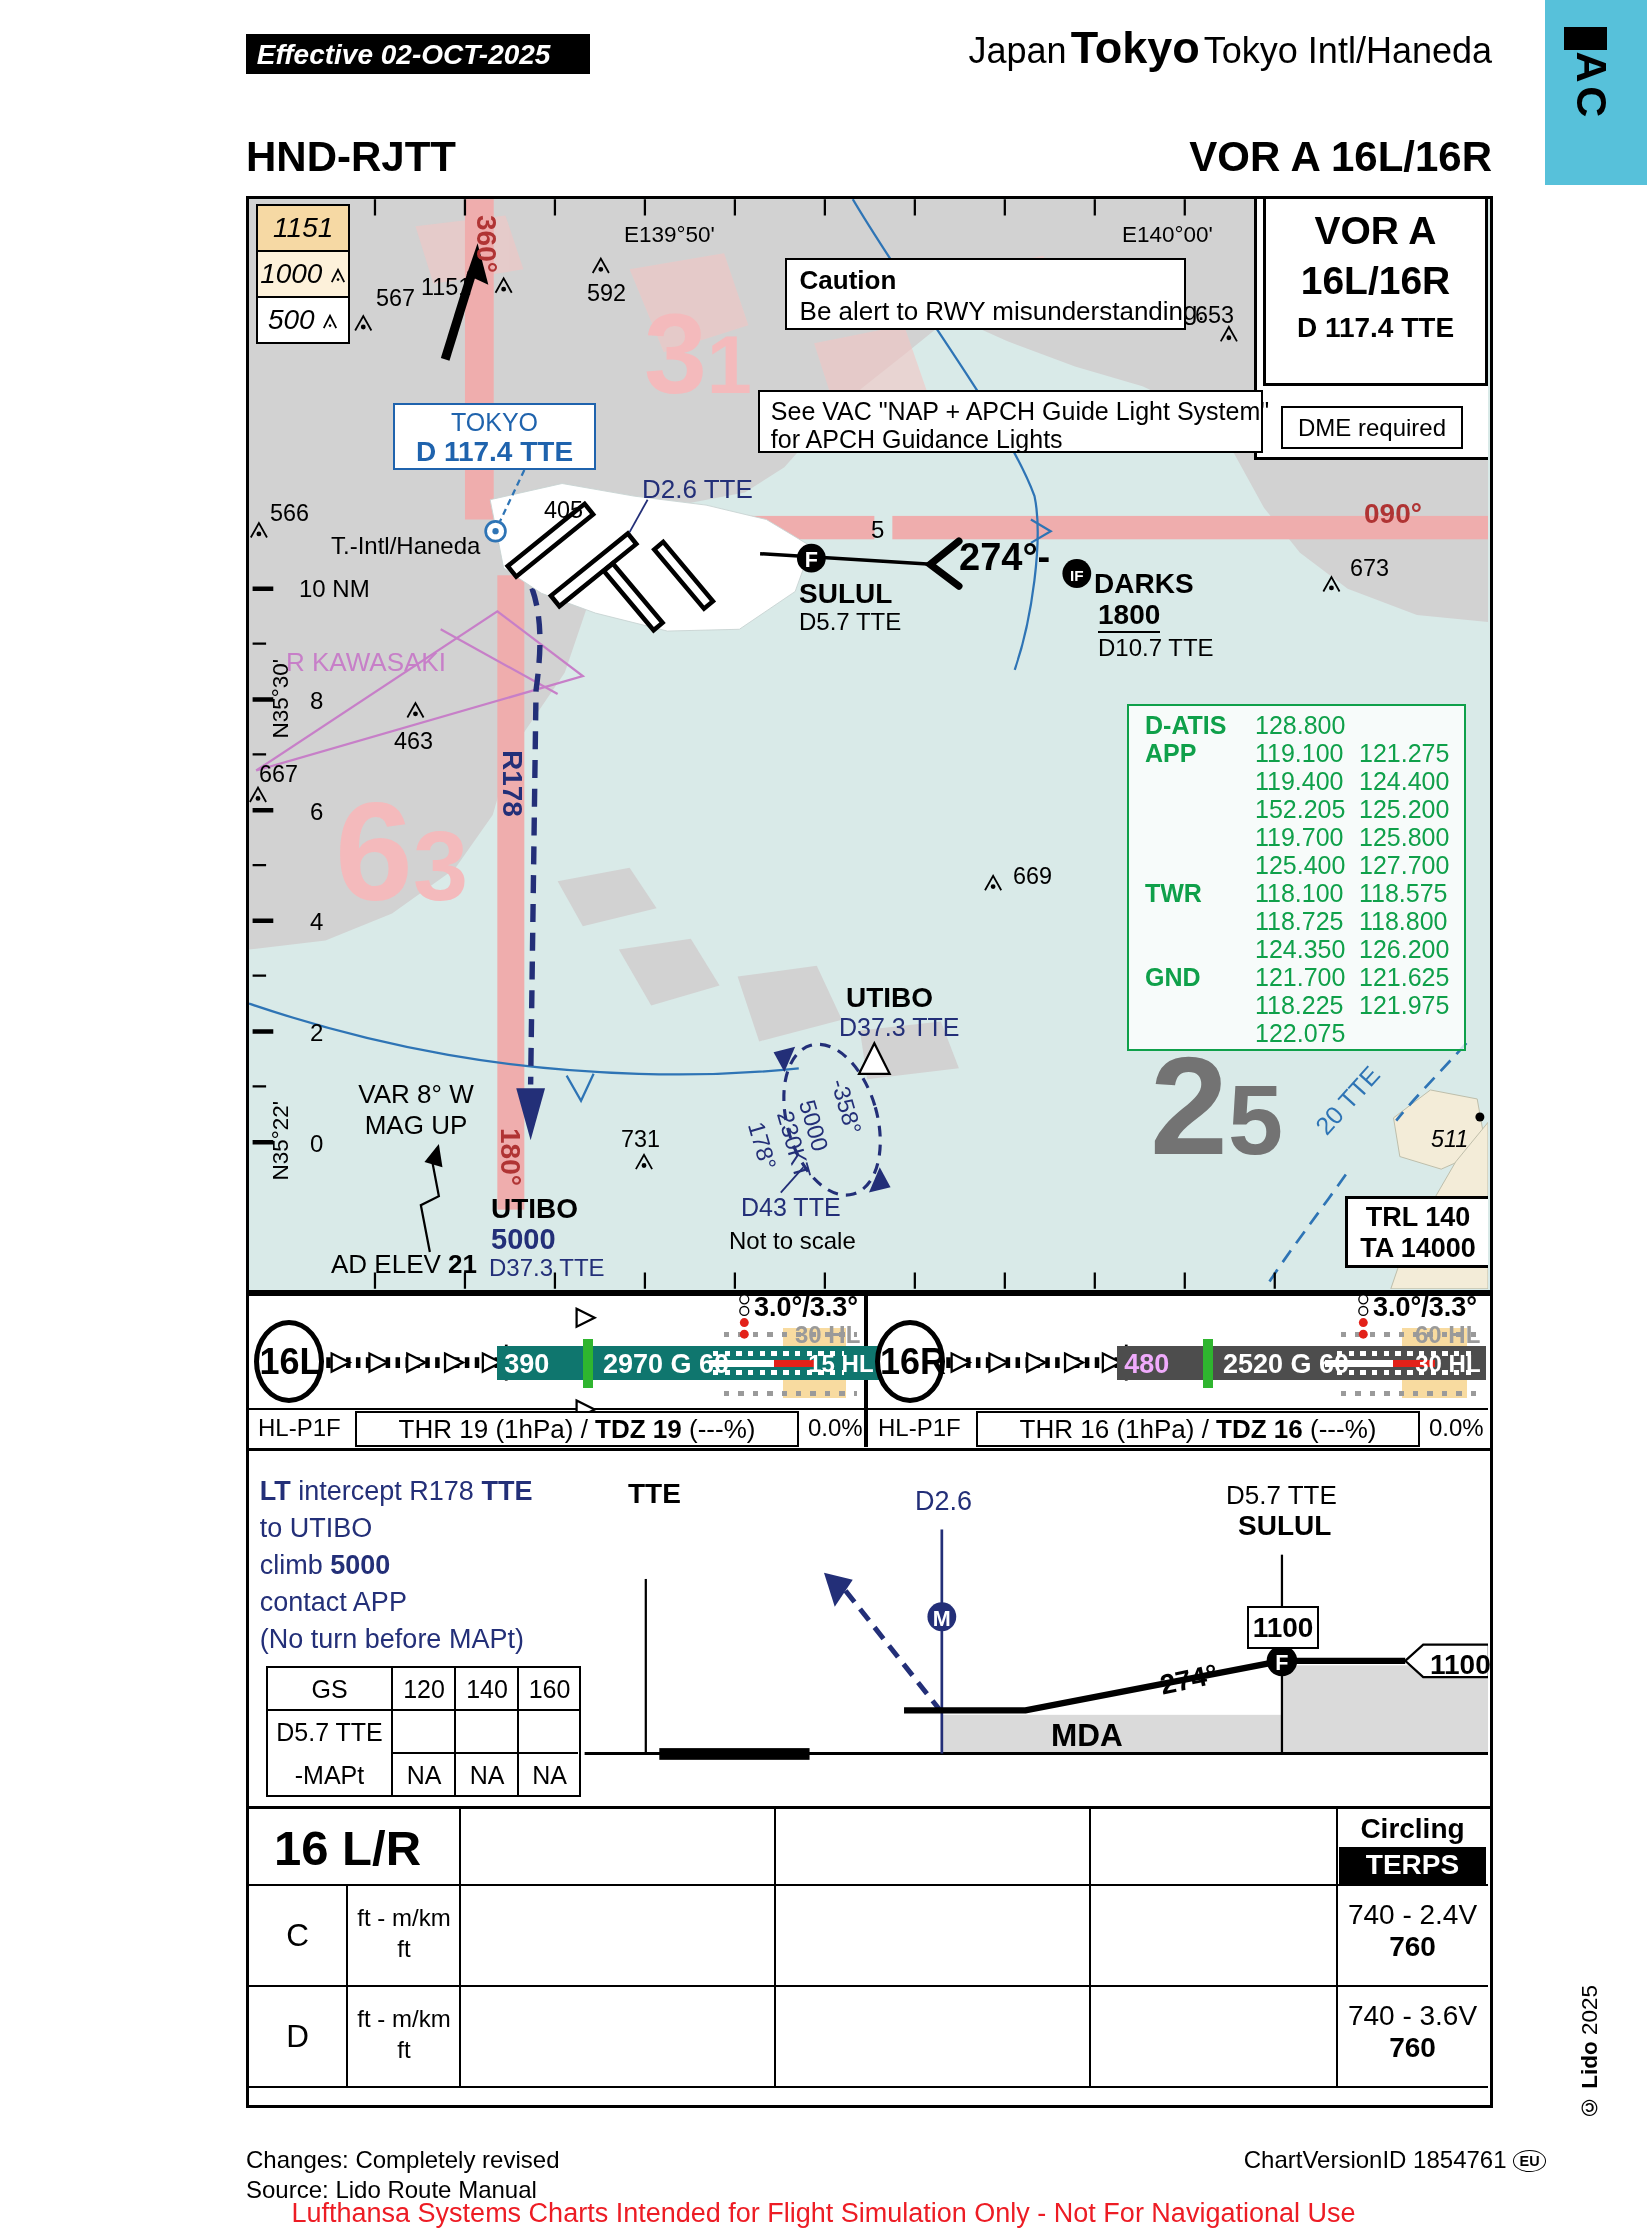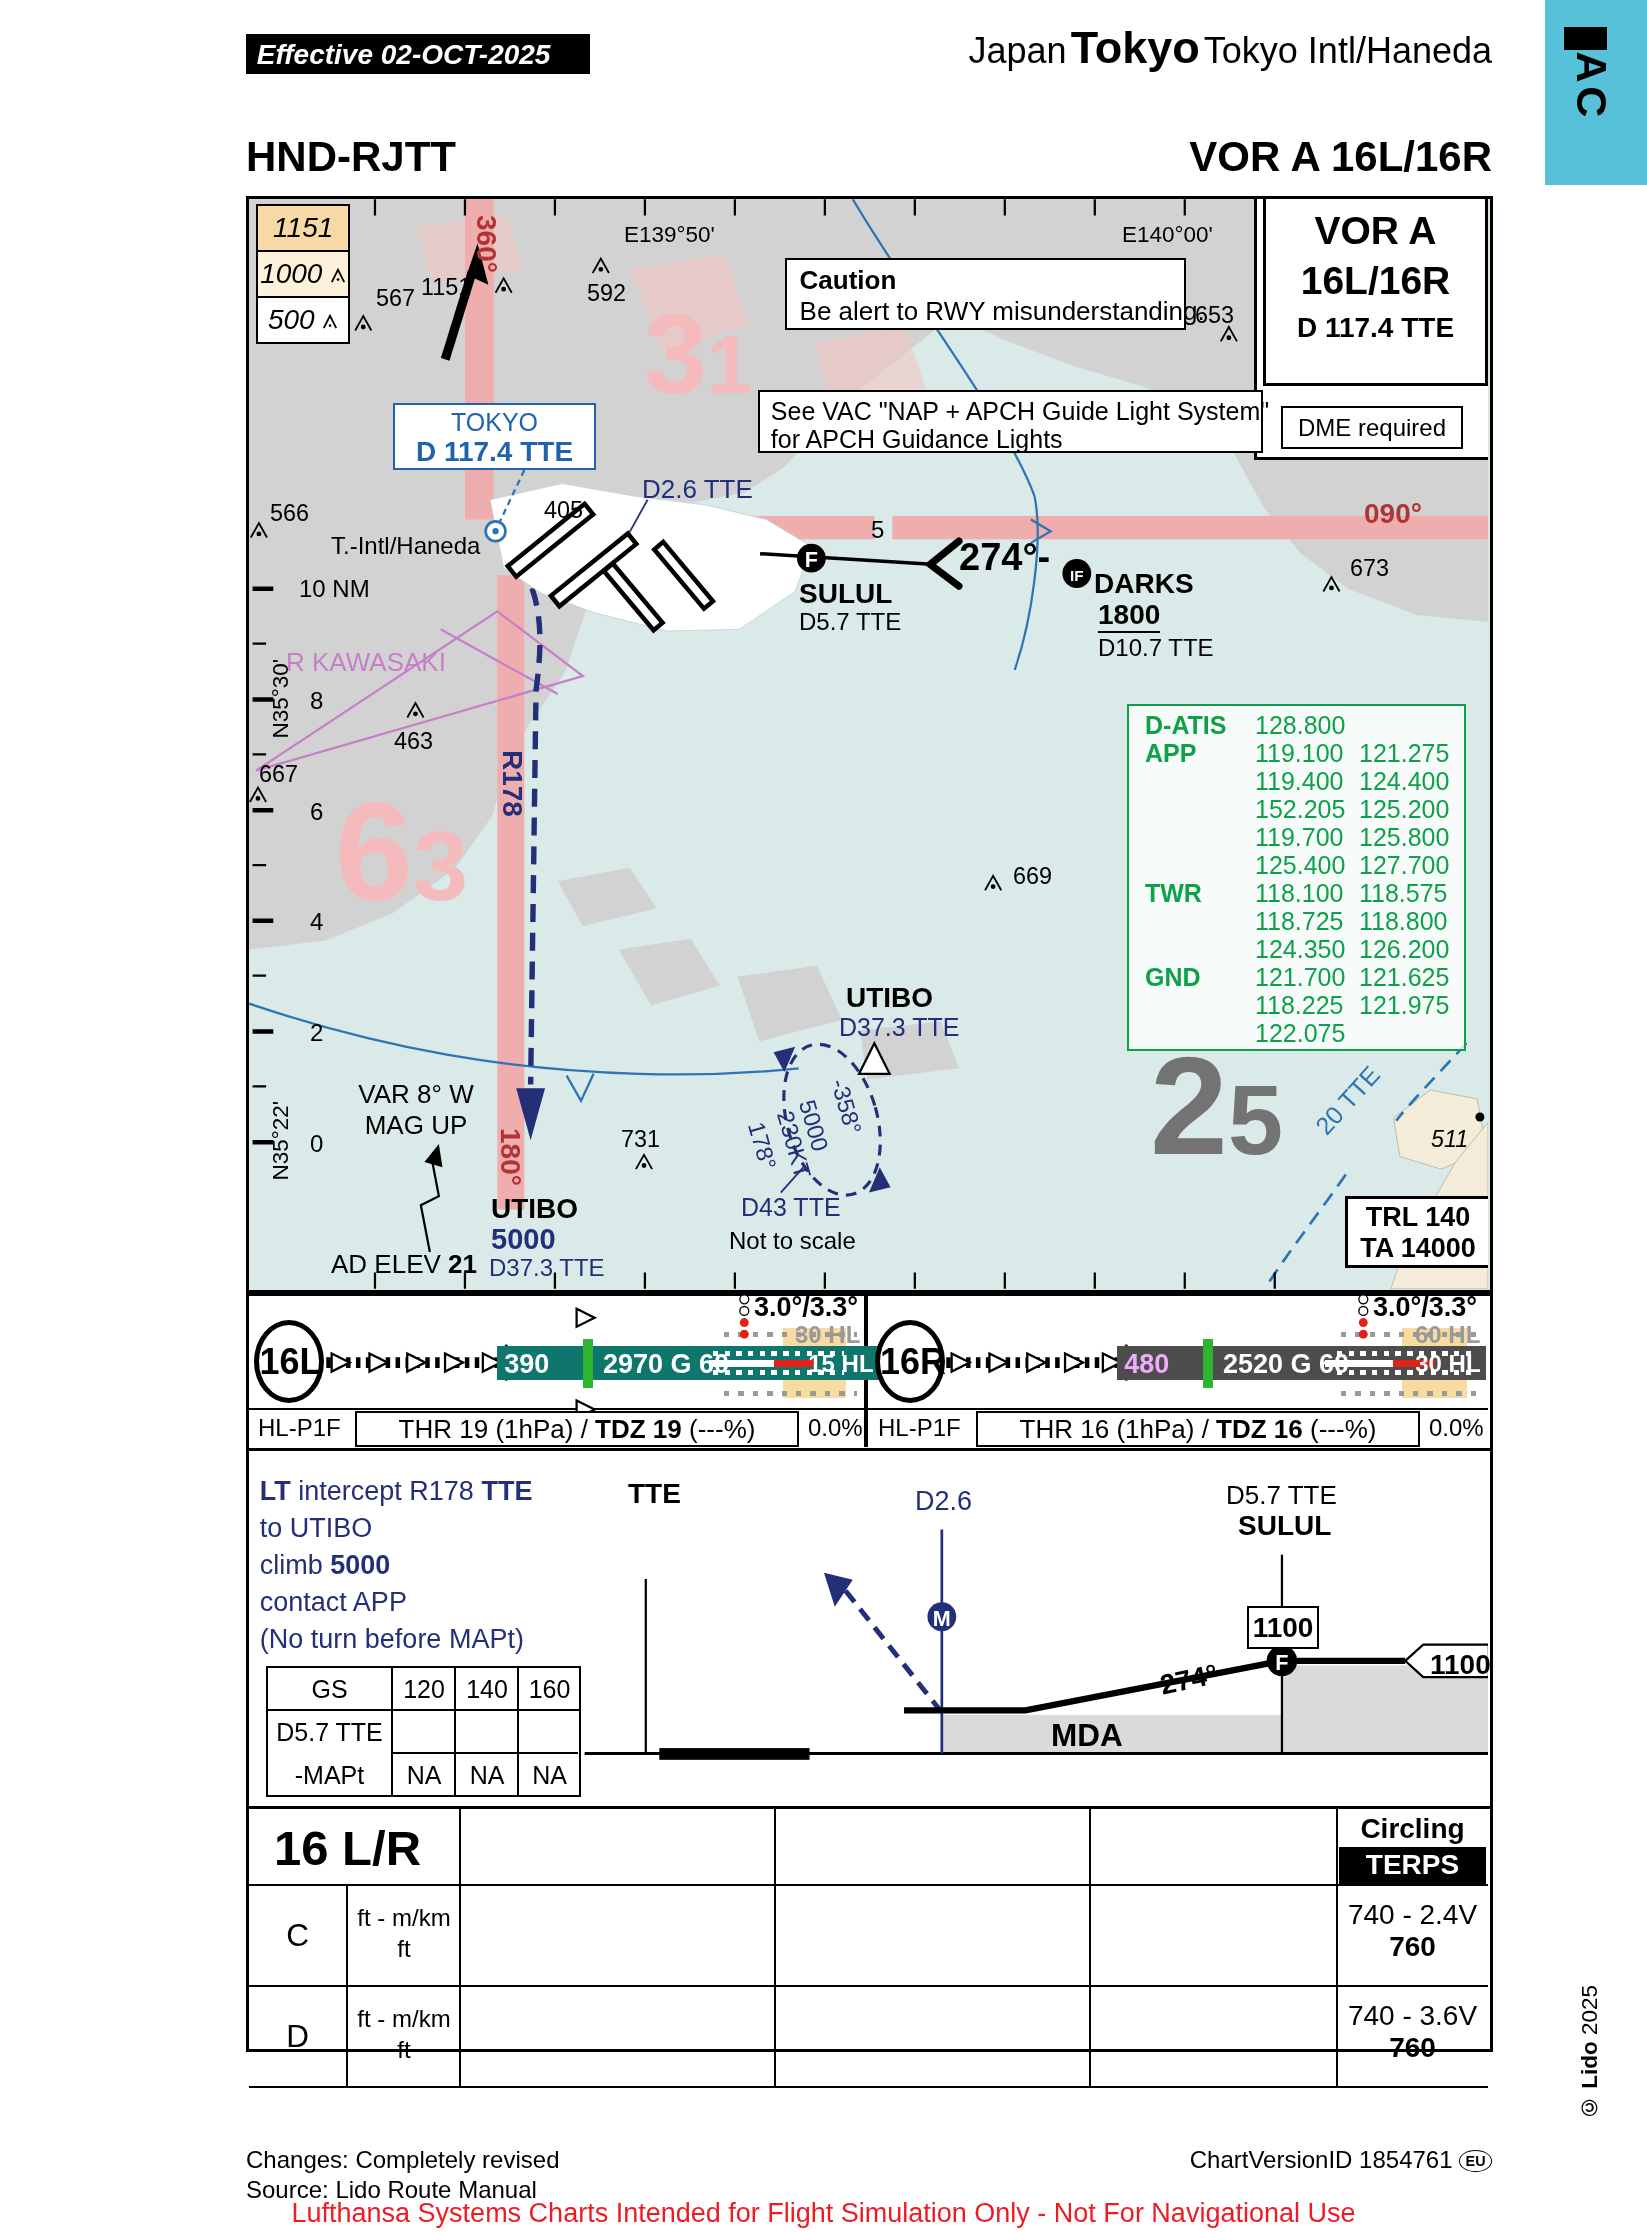--- a/index.html
+++ b/index.html
@@ -13,21 +13,21 @@
   .navy{color:#232f78;}
   .blue{color:#2e74b5;}
   .dred{color:#b03434;}
   .grn{color:#0fa04a;}
   .gray{color:#9a9a9a;}
   .vert{writing-mode:vertical-rl;}
   .vertup{writing-mode:vertical-rl;transform:rotate(180deg);}
   #map{left:246px;top:196px;width:1247px;height:1097px;border:3.6px solid #000;background:#d9eae8;box-sizing:border-box;}
   #strips{left:246px;top:1293px;width:1247px;height:158px;border:3.6px solid #000;background:#fff;box-sizing:border-box;}
   #profile{left:246px;top:1448px;width:1247px;height:361px;border:3.6px solid #000;background:#fff;box-sizing:border-box;}
-  #minima{left:246px;top:1806px;width:1247px;height:246px;border:3.6px solid #000;background:#fff;box-sizing:border-box;}
+  #minima{left:246px;top:1806px;width:1247px;height:302px;border:3.6px solid #000;background:#fff;box-sizing:border-box;}
   .box{border:2.3px solid #000;background:#fff;box-sizing:border-box;}
   .spot{font-size:23.4px;}
   .freqrow span{display:inline-block;font-size:25px;line-height:28px;}
   .f-l{width:110px;font-weight:bold;}
   .f-v{width:104px;}
   .cell-line{background:#000;}
   .dotw{background-image:repeating-linear-gradient(90deg,#fff 0 5.4px,transparent 5.4px 11.7px);}
   .dotg{background-image:repeating-linear-gradient(90deg,#9a9a9a 0 5.4px,transparent 5.4px 14.4px);}
 </style>
 </head>
@@ -435,18 +435,18 @@
 
   <div class="a c" style="left:0;top:209px;width:97px;font-size:31.5px;">D</div>
   <div class="a c" style="left:100px;top:194px;width:110px;font-size:24px;line-height:31px;"><span>ft - m/km</span><br><span>ft</span></div>
   <div class="a c" style="left:1090px;top:191px;width:147px;font-size:28px;line-height:32px;"><span>740 - 3.6V</span><br><span class="b">760</span></div>
 </div>
 
 <div class="a nw vertup" style="left:1577px;top:1926px;height:194px;font-size:22.5px;"><span class="b">© Lido</span><span> 2025</span></div>
 
 <div class="a nw" style="left:246px;top:2146px;font-size:24px;">Changes: Completely revised</div>
 <div class="a nw" style="left:246px;top:2176px;font-size:24px;">Source: Lido Route Manual</div>
-<div class="a r nw" style="left:990px;top:2146px;width:502px;font-size:24px;">
+<div class="a r nw" style="left:1044px;top:2146px;width:502px;font-size:24px;">
   <span>ChartVersionID 1854761</span>
   <span style="display:inline-block;border:1.8px solid #000;border-radius:50%;font-size:14.4px;font-weight:bold;padding:1.8px 5.4px;vertical-align:1.8px;">EU</span>
 </div>
 <div class="a c nw" style="left:0;top:2198px;width:1647px;color:#ed1c24;font-size:27px;">Lufthansa Systems Charts Intended for Flight Simulation Only - Not For Navigational Use</div>
 
 
 </body></html>

